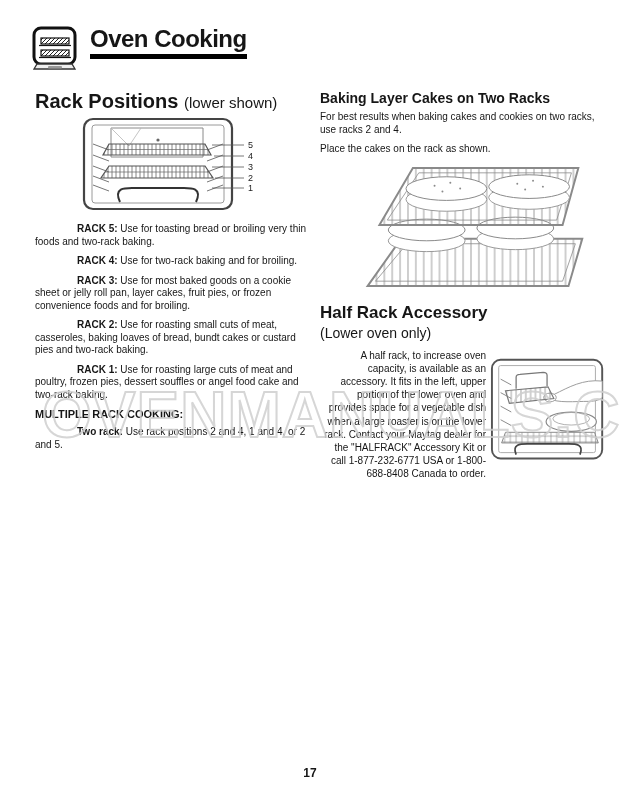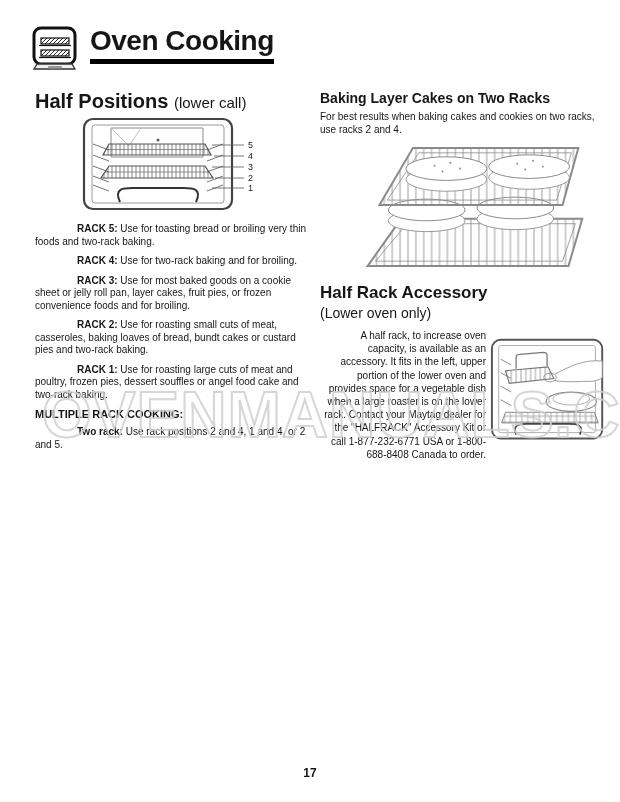--- a/index.html
+++ b/index.html
@@ -5,21 +5,21 @@
   html,body { margin:0; padding:0; background:#e9e9e9; }
   #page {
     position:relative; width:620px; height:802px; margin:0 auto;
     background:#ffffff; font-family:"Liberation Sans", sans-serif;
     color:#161616; overflow:hidden;
   }
   
   .header { position:absolute; left:30px; top:26px; display:flex; align-items:flex-start; }
   .header .icon-wrap { width:50px; height:46px; }
   .app-title {
-    margin-left:10px; font-size:28px; font-weight:bold; letter-spacing:-0.5px;
+    margin-left:10px; font-size:24px; font-weight:bold; letter-spacing:-0.5px;
     border-bottom:5px solid #000; padding-bottom:2px; line-height:1.1;
   }
   
   .col-left  { position:absolute; left:35px;  top:90px; width:272px; }
   .col-right { position:absolute; left:320px; top:90px; width:288px; }
 
   h2.section { font-size:20px; font-weight:bold; margin:0 0 2px; }
   h2.section .suffix { font-size:15px; font-weight:normal; }
 
   .oven-diagram { margin:4px 0 6px 44px; }
@@ -71,22 +71,22 @@
         <line x1="8" y1="31.5" x2="40" y2="31.5" stroke="#111" stroke-width="1.2"></line>
         <path d="M6,38 L41,38 L44,43 L3,43 Z" fill="#eee" stroke="#333" stroke-width="1.3"></path>
         <rect x="17" y="40" width="14" height="2.4" rx="1" fill="#999"></rect>
       </svg>
     </div>
     <div class="app-title">Oven Cooking</div>
   </div>
 
   <div class="col-left">
     <h2 class="section">
-      <span>Half Positions</span>
-      <span class="suffix">(lower call)</span>
+      <span>Rack Positions</span>
+      <span class="suffix">(lower shown)</span>
     </h2>
 
     <div class="oven-diagram">
       <svg viewBox="0 0 180 96" width="186" height="96" aria-hidden="true">
         <defs>
           <pattern id="od-wire" width="4" height="14" patternUnits="userSpaceOnUse">
             <line x1="2" y1="0" x2="2" y2="14" stroke="#666" stroke-width="0.8"></line>
           </pattern>
         </defs>
 
@@ -157,20 +157,21 @@
     <h3 class="sub">MULTIPLE RACK COOKING:</h3>
     <p class="body">
       <b>Two rack:</b>
       <span>Use rack positions 2 and 4, 1 and 4, or 2 and 5.</span>
     </p>
   </div>
 
   <div class="col-right">
     <h3 class="baking-heading">Baking Layer Cakes on Two Racks</h3>
     <p class="body">For best results when baking cakes and cookies on two racks, use racks 2 and 4.</p>
+    <p class="body">Place the cakes on the rack as shown.</p>
 
     <div class="cakes-diagram">
       <svg viewBox="0 0 262 128" width="258" height="128" aria-hidden="true">
         <defs>
           <pattern id="ck-wire" width="8" height="14" patternUnits="userSpaceOnUse">
             <line x1="3" y1="0" x2="3" y2="14" stroke="#9d9d9d" stroke-width="1"></line>
           </pattern>
         </defs>
 
         <polygon points="60,76 244,76 230,124 26,124" fill="url(#ck-wire)" stroke="#8a8a8a" stroke-width="2"></polygon>

